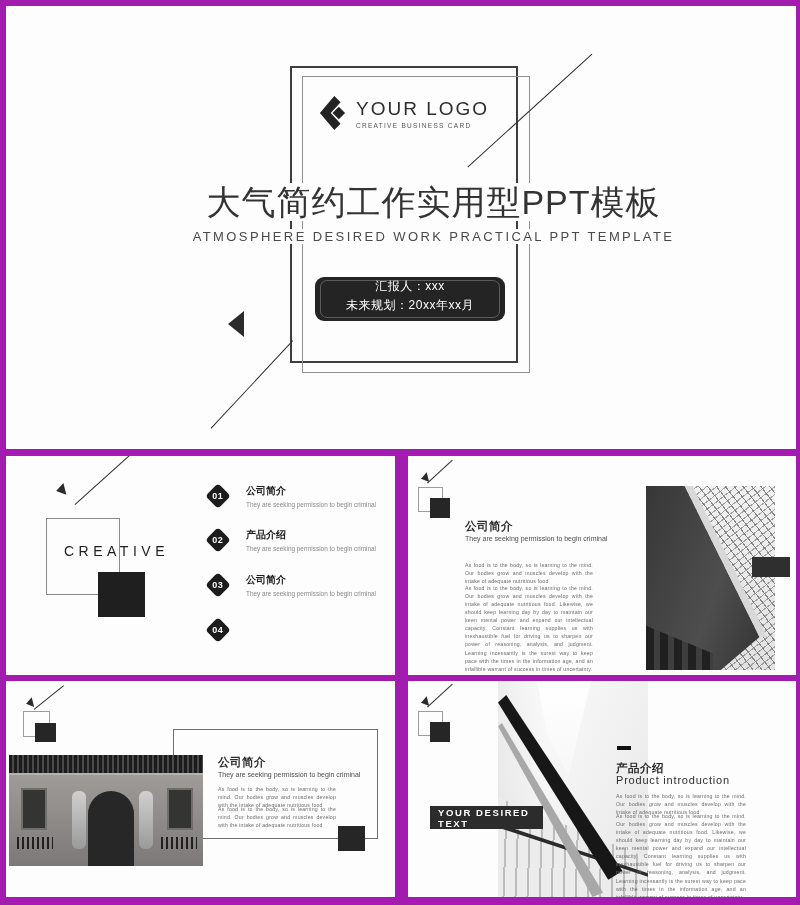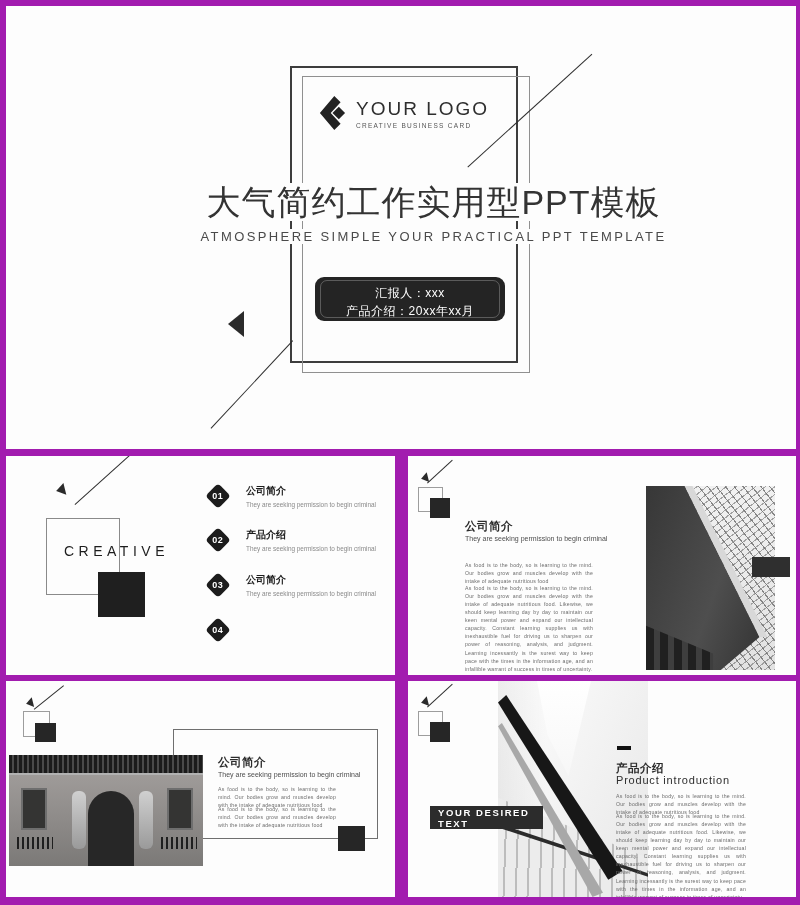--- a/index.html
+++ b/index.html
@@ -22,21 +22,21 @@
   
   .frame-outer { left:284px; top:60px; width:228px; height:297px; border:2.5px solid #3d3d3d; }
   .frame-inner { left:296px; top:70px; width:228px; height:297px; border:1.2px solid #909090; }
   .logo-row { left:284px; top:88px; width:228px; display:flex; justify-content:center; align-items:center; gap:10px; }
   .logo-name { font-size:19px; letter-spacing:2px; color:#2e2e2e; }
   .logo-sub { font-size:6.5px; letter-spacing:1.3px; color:#555; margin-top:2px; }
   .cover-title { left:0; top:174px; width:100%; text-align:center; transform:translateX(19px); font-size:34px; font-weight:500; letter-spacing:1px; color:#333; }
   .cover-title span, .cover-subtitle span { background:#fdfdfd; padding:0 8px;margin-left:27px; }
   .cover-subtitle { left:0; top:223px; width:100%; text-align:center; transform:translateX(19px); font-size:13px; letter-spacing:2.4px; color:#4a4a4a; }
   .reporter-box { left:309px; top:271px; width:190px; height:44px; background:#242424; border-radius:9px;
-                  display:flex; flex-direction:column; justify-content:flex-end; align-items:center; }
+                  display:flex; flex-direction:column; justify-content:flex-start; align-items:center; }
   .reporter-box::after { content:""; position:absolute; left:5px; right:5px; top:3px; bottom:3px; border:1px solid rgba(255,255,255,.25); border-radius:7px; }
   .reporter-box div { color:#fff; font-size:12px; line-height:1.55; letter-spacing:.5px; }
 
   
   .contents-outline { left:40px; top:62px; width:74px; height:77px; border:1.6px solid #8a8a8a; }
   .contents-word { left:58px; top:87px; font-size:14px; letter-spacing:4.5px; color:#1d1d1d; }
   .contents-solid { left:92px; top:116px; width:47px; height:45px; background:#1f1f1f; }
   .toc-item { position:absolute; left:196px; height:40px; display:flex; align-items:center; }
   .diamond { width:18px; height:18px; background:#1c1c1c; border-radius:4px; transform:rotate(45deg); margin:0 7px;
              display:flex; align-items:center; justify-content:center; flex:none; }
@@ -101,25 +101,25 @@
         <path d="M1,20 L17,1 L24,8 L13,20 L24,32 L17,39 Z" fill="#232323"></path>
         <path d="M22,13 L29,20 L22,27 L15,20 Z" fill="#232323"></path>
       </svg>
       <div>
         <div class="logo-name">YOUR LOGO</div>
         <div class="logo-sub">CREATIVE BUSINESS CARD</div>
       </div>
     </div>
 
     <div class="abs cover-title"><span>大气简约工作实用型PPT模板</span></div>
-    <div class="abs cover-subtitle"><span>ATMOSPHERE SIMPLE YOUR PRACTICAL PPT TEMPLATE</span></div>
+    <div class="abs cover-subtitle"><span>ATMOSPHERE DESIRED WORK PRACTICAL PPT TEMPLATE</span></div>
 
     <div class="abs reporter-box">
       <div>汇报人：xxx</div>
-      <div>产品介绍：20xx年xx月</div>
+      <div>未来规划：20xx年xx月</div>
     </div>
   </div>
 
   <div class="sheet" id="s-contents">
     <div class="deco-line" style="left:59px; top:22px; width:78px; transform:rotate(-42deg);"></div>
     <div class="abs tri-mini" style="left:50px; top:28px; border-top-width:6px; border-bottom-width:6px; border-right-width:9px;"></div>
 
     <div class="abs contents-outline"></div>
     <div class="abs contents-solid sq-solid"></div>
     <div class="abs contents-word">CREATIVE</div>

